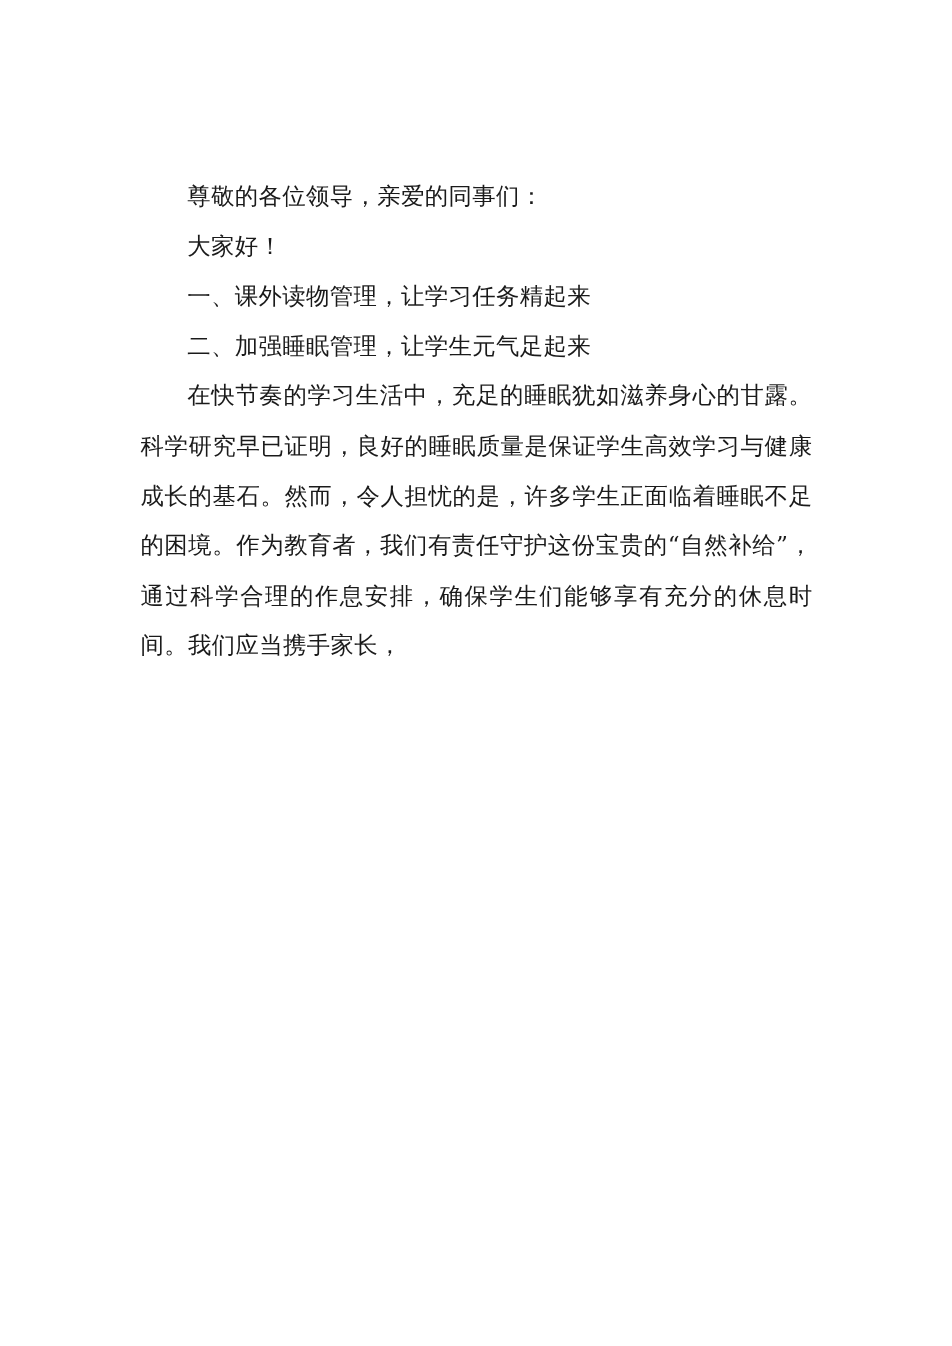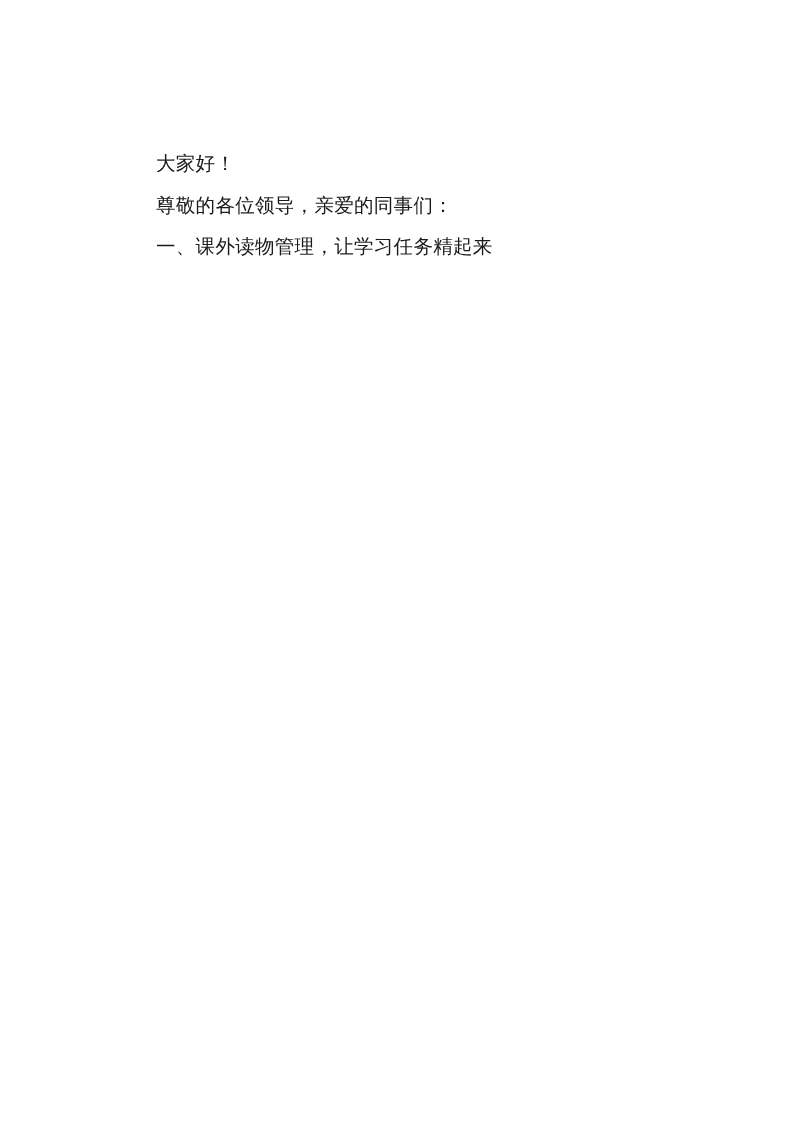--- a/index.html
+++ b/index.html
@@ -19,16 +19,18 @@
     text-indent: 39px;
     text-align: justify;
     text-justify: inter-character;
     letter-spacing: 0.3px;
   }
 </style>
 </head>
 <body>
 
 <div class="page">
+  <p class="para">尊敬的各位领导，亲爱的同事们：</p>
   <p class="para">大家好！</p>
-  <p class="para">尊敬的各位领导，亲爱的同事们：</p>
   <p class="para">一、课外读物管理，让学习任务精起来</p>
+  <p class="para">二、加强睡眠管理，让学生元气足起来</p>
+  <p class="para">在快节奏的学习生活中，充足的睡眠犹如滋养身心的甘露。科学研究早已证明，良好的睡眠质量是保证学生高效学习与健康成长的基石。然而，令人担忧的是，许多学生正面临着睡眠不足的困境。作为教育者，我们有责任守护这份宝贵的“自然补给”，通过科学合理的作息安排，确保学生们能够享有充分的休息时间。我们应当携手家长，</p>
 </div>
 
 </body></html>

